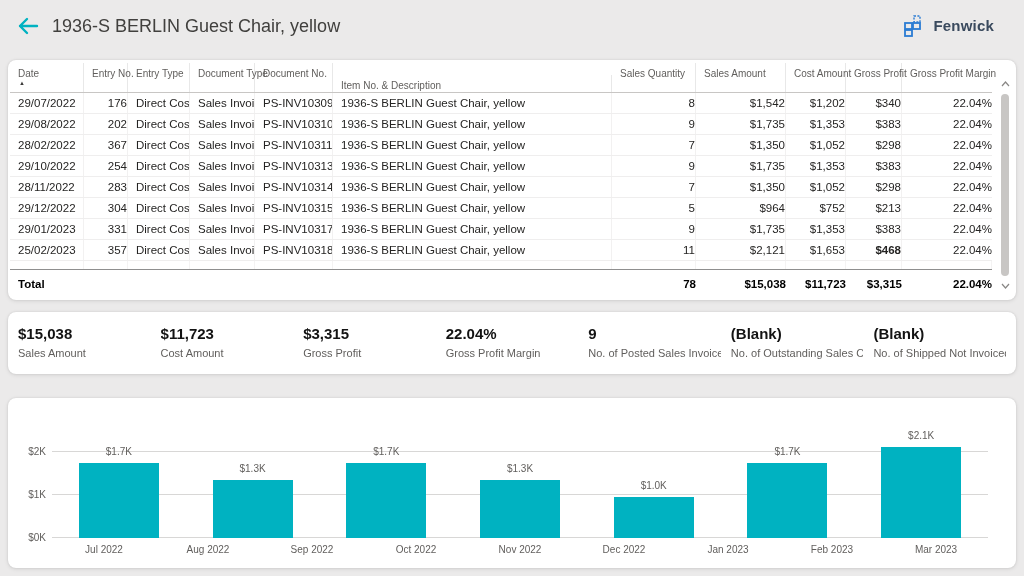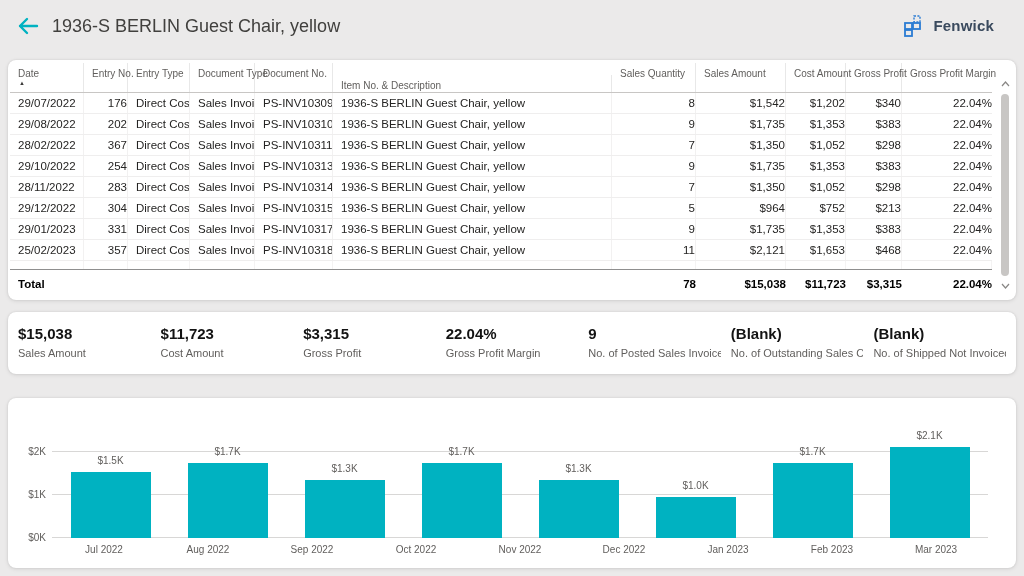--- a/index.html
+++ b/index.html
@@ -194,21 +194,21 @@
       <div class="trow">
         <div class="tcell" style="width: 74px;">25/02/2023</div>
         <div class="tcell al-r" style="width: 44px;">357</div>
         <div class="tcell" style="width: 62px;">Direct Cost</div>
         <div class="tcell" style="width: 65px;">Sales Invoice</div>
         <div class="tcell" style="width: 78px;">PS-INV103182</div>
         <div class="tcell" style="width: 279px;">1936-S BERLIN Guest Chair, yellow</div>
         <div class="tcell al-r" style="width: 84px;">11</div>
         <div class="tcell al-r" style="width: 90px;">$2,121</div>
         <div class="tcell al-r" style="width: 60px;">$1,653</div>
-        <div class="tcell al-r" style="width: 56px;">$468</div>
+        <div class="tcell al-r" style="width: 56px; font-weight: bold;">$468</div>
         <div class="tcell al-r" style="width: 90px;">22.04%</div>
       </div>
     </div>
   <div class="trow partial-row" id="partialrow">
       <div class="tcell" style="width: 74px;"></div>
       <div class="tcell" style="width: 44px;"></div>
       <div class="tcell" style="width: 62px;"></div>
       <div class="tcell" style="width: 65px;"></div>
       <div class="tcell" style="width: 78px;"></div>
       <div class="tcell" style="width: 279px;"></div>
@@ -281,24 +281,20 @@
   <div id="chartgrid">
       <div class="gridline" style="bottom: 30px;"></div>
       <div class="ytick" style="bottom: 25px;">$0K</div>
       <div class="gridline" style="bottom: 73px;"></div>
       <div class="ytick" style="bottom: 68px;">$1K</div>
       <div class="gridline" style="bottom: 116px;"></div>
       <div class="ytick" style="bottom: 111px;">$2K</div>
     </div>
   <div class="bars" id="chartbars">
       <div class="bargroup">
-        <div class="datalabel">$1.5K</div>
-        <div class="bar" style="height: 66px; background: rgb(0, 178, 193);"></div>
-      </div>
-      <div class="bargroup">
         <div class="datalabel">$1.7K</div>
         <div class="bar" style="height: 75px; background: rgb(0, 178, 193);"></div>
       </div>
       <div class="bargroup">
         <div class="datalabel">$1.3K</div>
         <div class="bar" style="height: 58px; background: rgb(0, 178, 193);"></div>
       </div>
       <div class="bargroup">
         <div class="datalabel">$1.7K</div>
         <div class="bar" style="height: 75px; background: rgb(0, 178, 193);"></div>

